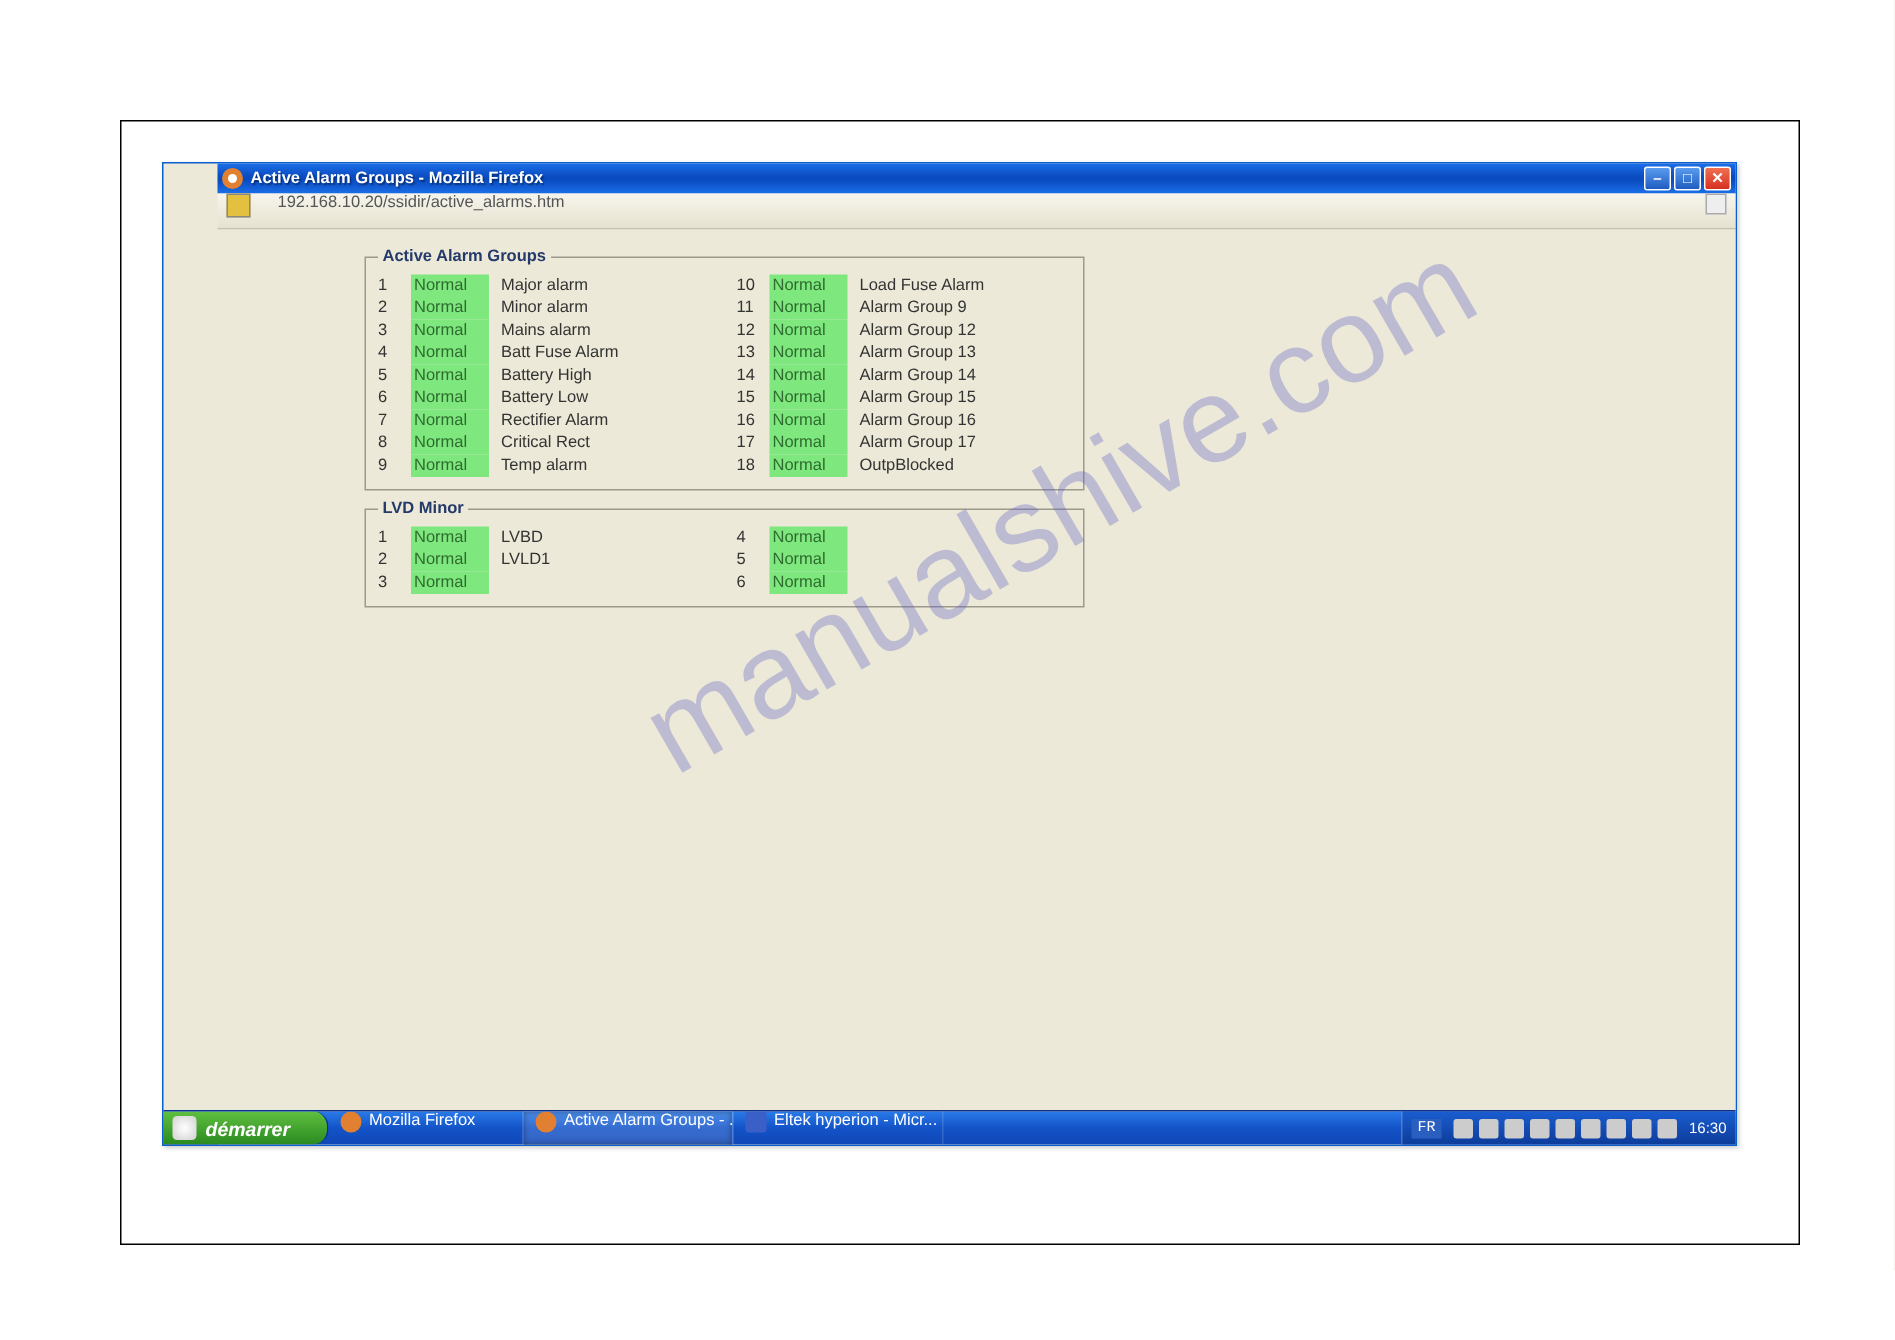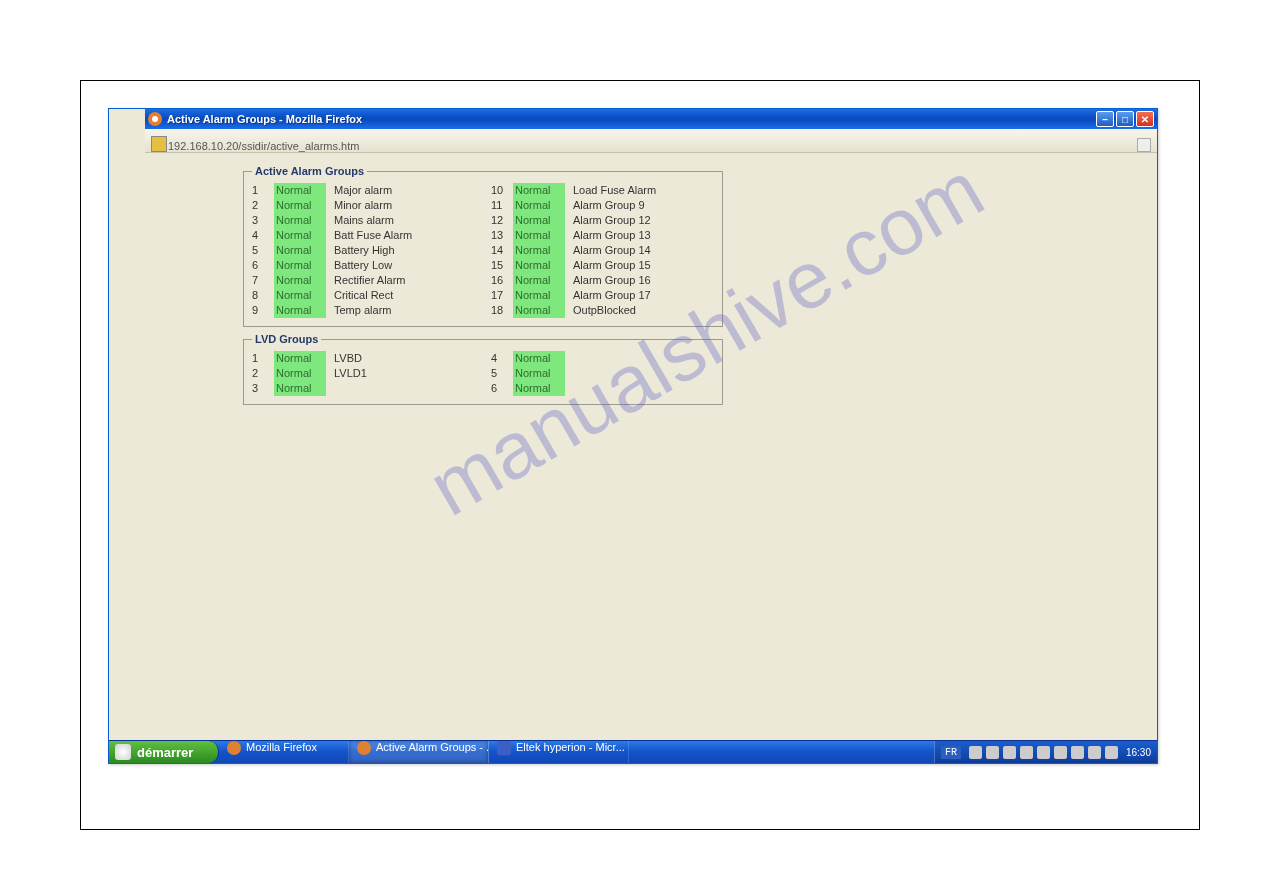--- a/index.html
+++ b/index.html
@@ -65,23 +65,23 @@
     display:flex; align-items:center; justify-content:center;
     font-size: 10px; font-weight:bold; color:#fff;
     cursor:pointer;
   }
   .win-btn.min, .win-btn.max { background: linear-gradient(to bottom,#5a9cf0,#1f5cc0); }
   .win-btn.close { background: linear-gradient(to bottom,#f07050,#d63020); }
   .addr-bar {
     height: 24px;
     background: linear-gradient(to bottom,#f7f5ec,#e6e2d0);
     border-bottom: 1px solid #c4c0b0;
-    display:flex; align-items:flex-end;
+    display:flex; align-items:flex-start;
     padding: 0 6px;
-    gap: 1px;
+    gap: 18px;
   }
   .addr-icon {
     width:16px; height:16px;
     background: #e4c040;
     border:1px solid #888;
   }
   .addr-text { color:#555; font-size:11px; flex:1; }
   .addr-right-icon {
     width:14px; height:14px;
     border:1px solid #aaa;
@@ -161,21 +161,21 @@
     background: linear-gradient(to bottom,#2a7ae8 0%,#1353c8 50%,#1048b8 100%);
     display:flex; align-items:stretch;
     color:#fff; font-size:11px;
     border-top:1px solid #0a3090;
   }
   .start-btn {
     width:110px;
     background: linear-gradient(to bottom,#5fbf3f,#2a8a20);
     display:flex; align-items:center;
     padding-left:6px;
-    font-weight:bold; 
+    font-weight:bold; font-style:italic;
     font-size:13px;
     border-right:1px solid #0a3090;
     cursor:pointer;
     position:relative;
     border-radius: 0 10px 10px 0;
   }
   .start-icon {
     width:16px;height:16px;margin-right:6px;
     background: radial-gradient(circle,#fff 0%,#d0d0d0 100%);
     border-radius:3px;
@@ -323,21 +323,21 @@
               <div class="row">
                 <span class="num">18</span>
                 <span class="status">Normal</span>
                 <span class="label">OutpBlocked</span>
               </div>
             </div>
         </div>
       </fieldset>
 
       <fieldset class="group">
-        <legend>LVD Groups</legend>
+        <legend>LVD Minor</legend>
         <div class="cols">
           <div class="col" id="lvd-left">
               <div class="row">
                 <span class="num">1</span>
                 <span class="status">Normal</span>
                 <span class="label">LVBD</span>
               </div>
               <div class="row">
                 <span class="num">2</span>
                 <span class="status">Normal</span>

